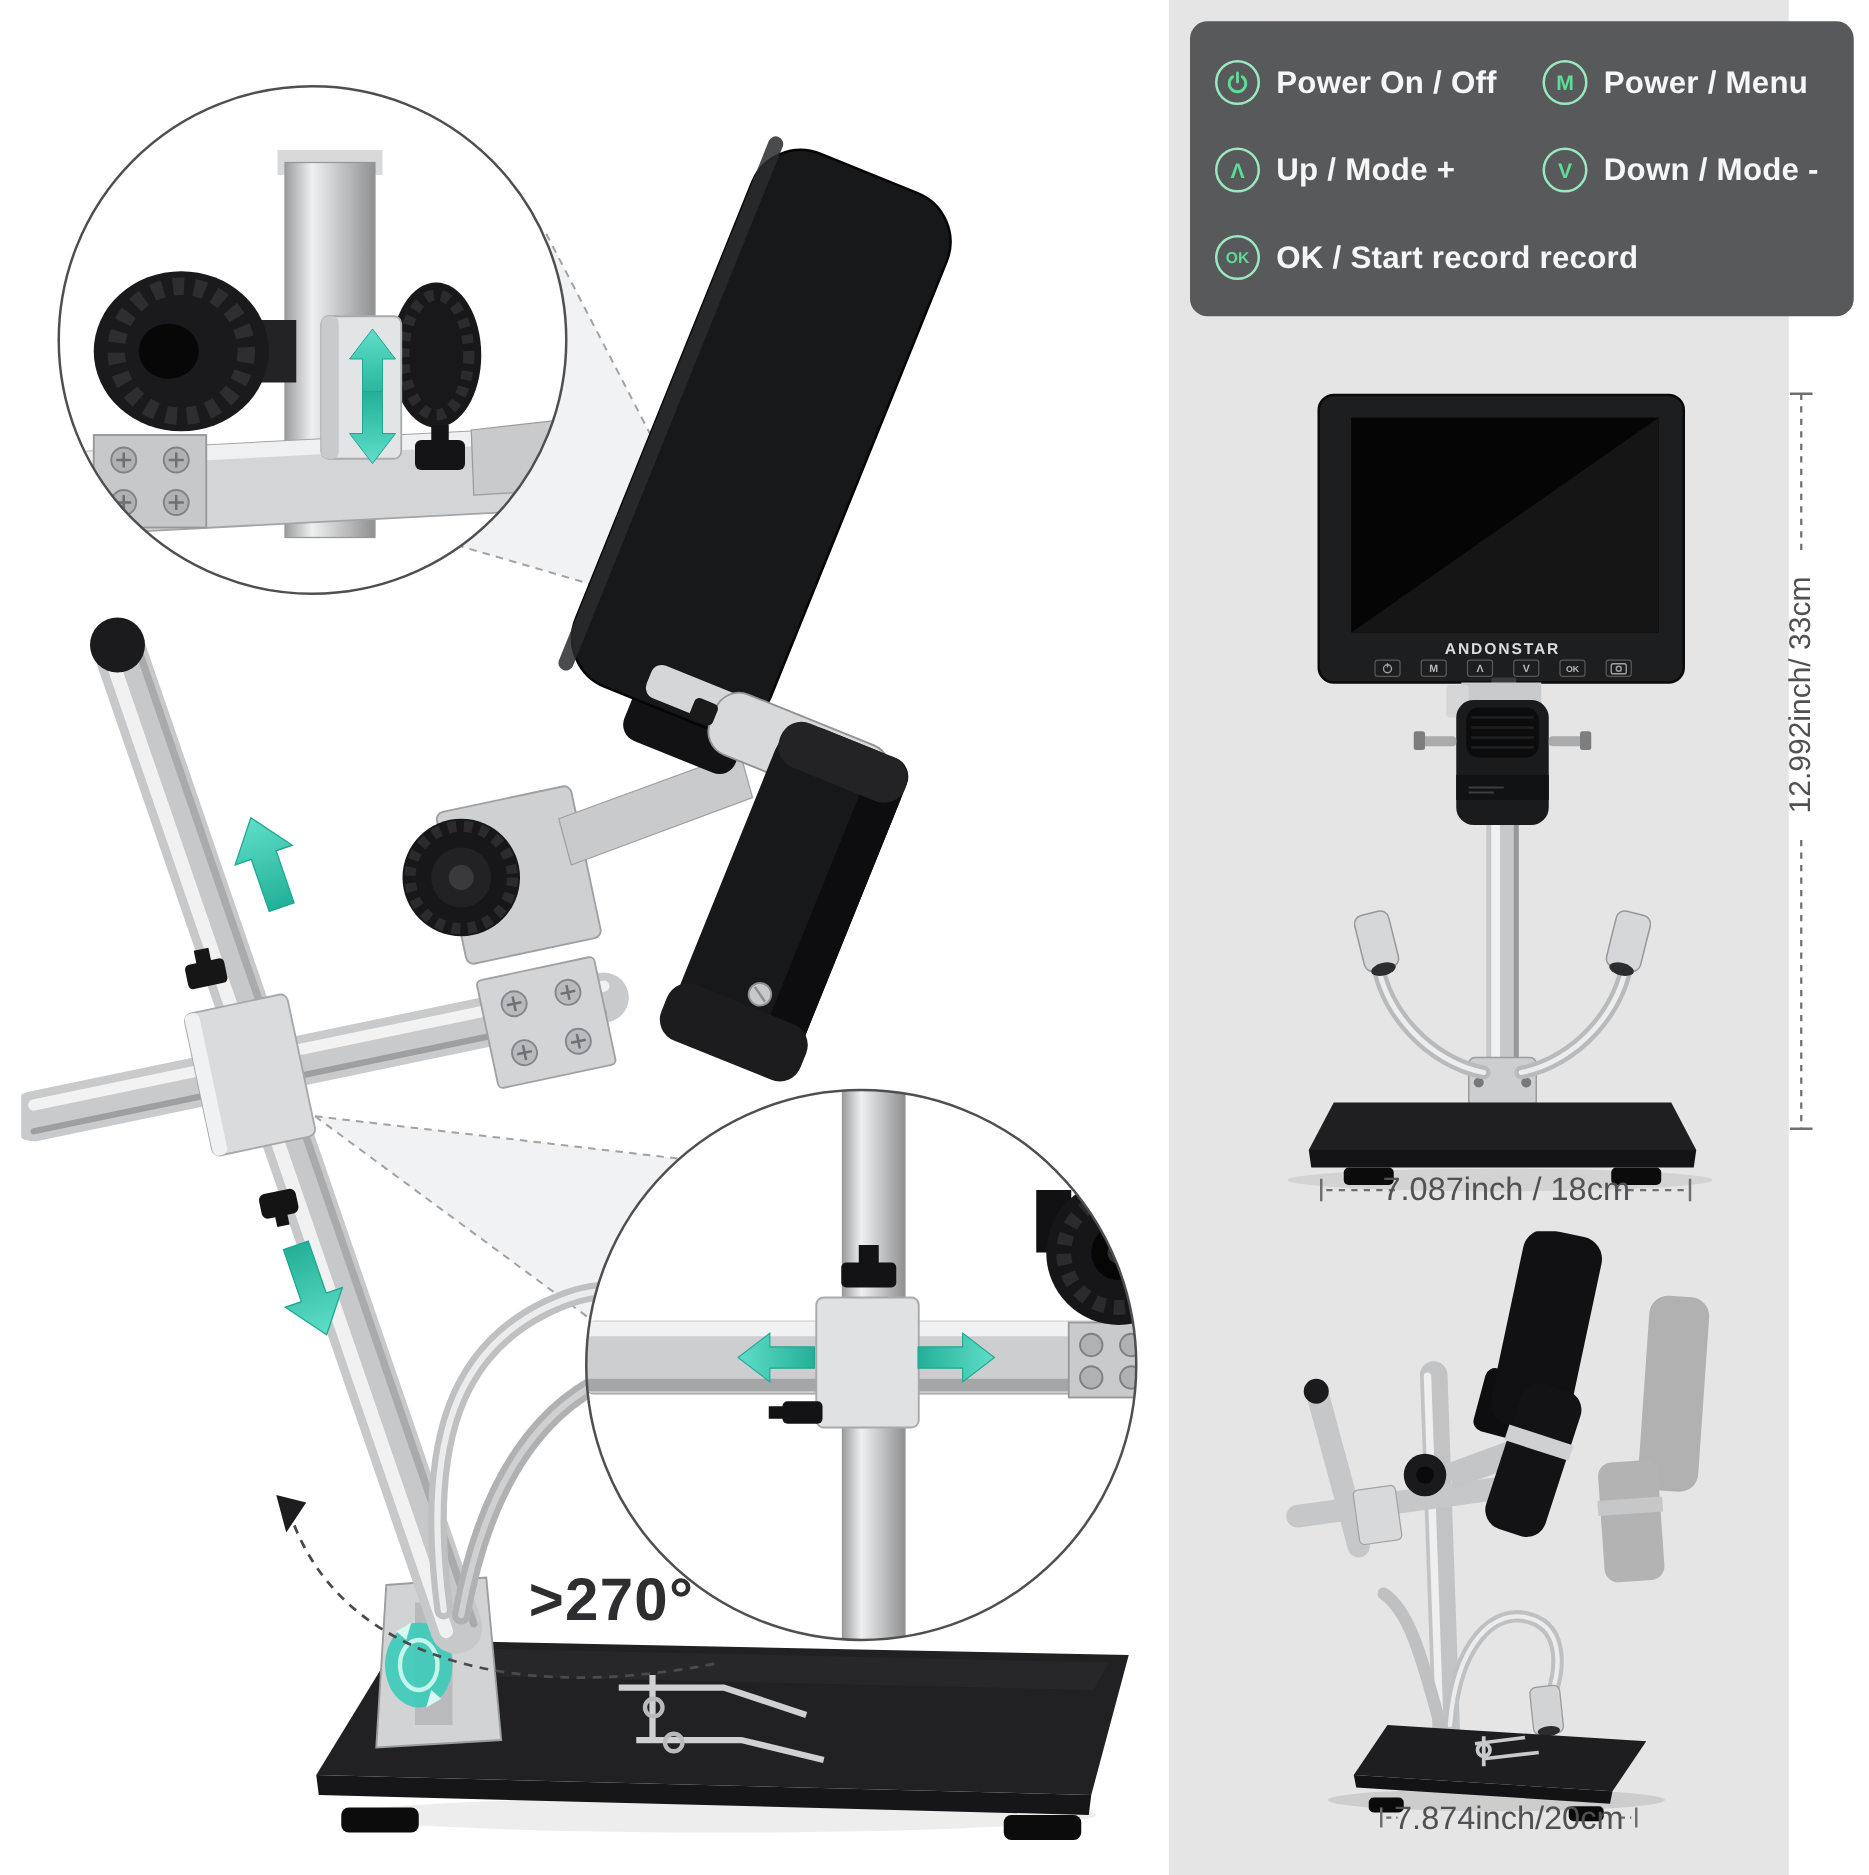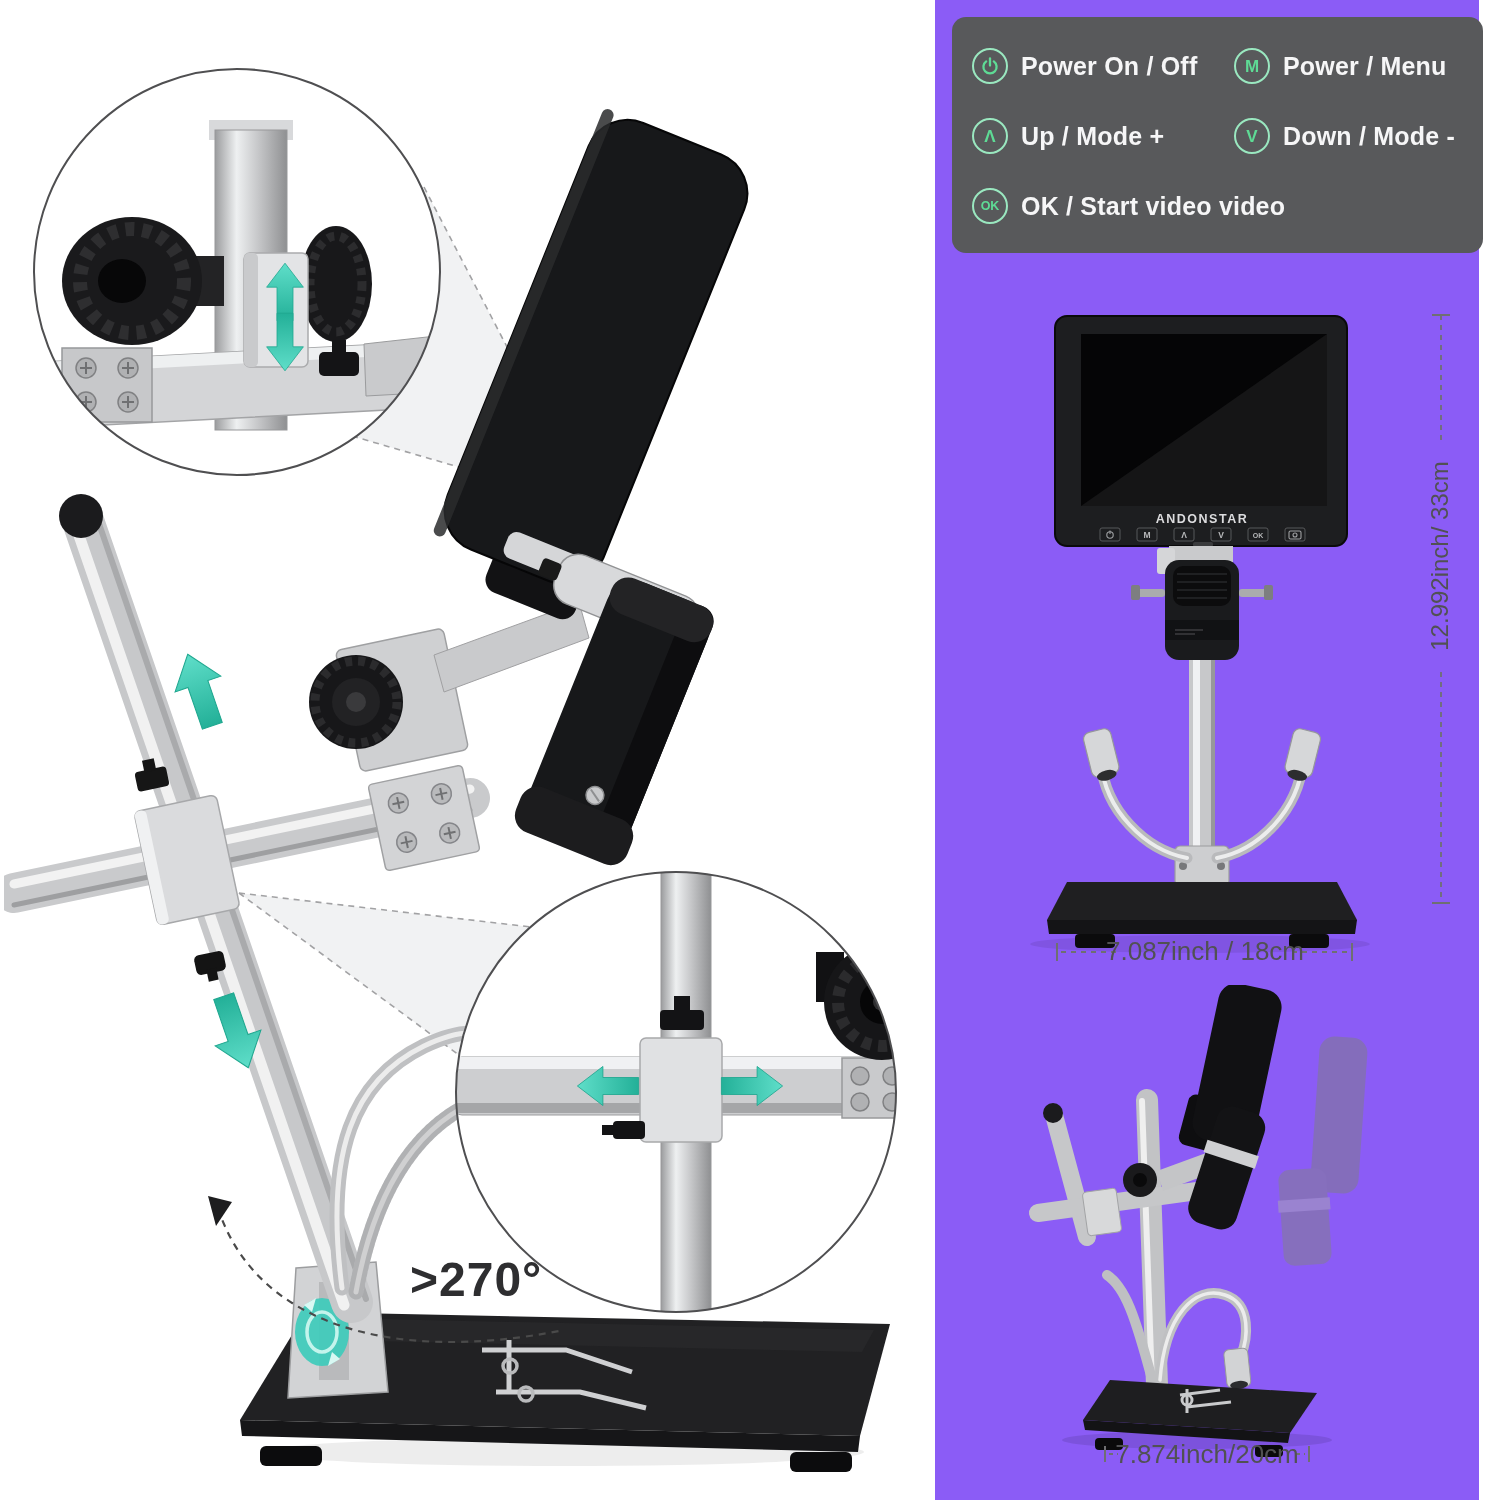--- a/index.html
+++ b/index.html
@@ -1,19 +1,19 @@
 <!DOCTYPE html>
 <html><head>
 <meta charset="utf-8">
 <style>
   html,body{margin:0;padding:0;background:#ffffff;}
   .canvas{position:relative;width:1495px;height:1500px;overflow:hidden;
           font-family:"Liberation Sans",sans-serif;background:#ffffff;}
-  .left-panel{position:absolute;left:4px;top:0;width:935px;height:1500px;background:#ffffff;}
-  .right-panel{position:absolute;left:935px;top:0;width:544px;height:1500px;background:#8b5cf6;text-align:center;}
+  .left-panel{position:absolute;left:17px;top:0;width:935px;height:1500px;background:#ffffff;}
+  .right-panel{position:absolute;left:935px;top:0;width:496px;height:1500px;background:#e5e5e5;text-align:center;}
   .legend{position:absolute;left:17px;top:17px;width:531px;height:236px;box-sizing:border-box;
           background:#58595b;border-radius:14px;padding:16px 20px 14px 20px;
           display:grid;grid-template-columns:258px 1fr;grid-auto-rows:1fr;column-gap:4px;row-gap:4px;}
   .legend-item{display:flex;align-items:center;gap:13px;min-width:0;}
   .legend-item.wide{grid-column:1 / span 2;}
   .licon{flex:0 0 36px;width:36px;height:36px;border:2.5px solid #9ae8c0;border-radius:50%;
          box-sizing:border-box;display:flex;align-items:center;justify-content:center;
          color:#5edb95;font-weight:700;font-size:17px;line-height:1;}
   .licon.ok{font-size:12.5px;letter-spacing:0;}
   .llabel{color:#f6f6f7;font-size:25px;font-weight:600;letter-spacing:.2px;white-space:nowrap;}
@@ -294,21 +294,21 @@
       <div class="legend-item">
         <span class="licon">Λ</span>
         <span class="llabel">Up / Mode +</span>
       </div>
       <div class="legend-item">
         <span class="licon">V</span>
         <span class="llabel">Down / Mode -</span>
       </div>
       <div class="legend-item wide">
         <span class="licon ok">OK</span>
-        <span class="llabel">OK / Start video video</span>
+        <span class="llabel">OK / Start record record</span>
       </div>
     </div>
 
     <svg viewBox="0 0 560 690" width="560" height="690" style="position:absolute;left:0;top:290px;">
       <ellipse cx="265" cy="654" rx="170" ry="9" fill="#000" opacity=".08"></ellipse>
 
       <g>
         <rect x="120" y="26" width="292" height="230" rx="12" fill="#1d1e20" stroke="#0a0a0b" stroke-width="2"></rect>
         <rect x="146" y="44" width="246" height="172" fill="#050506"></rect>
         <polygon points="392,44 392,216 146,216" fill="#151516"></polygon>

